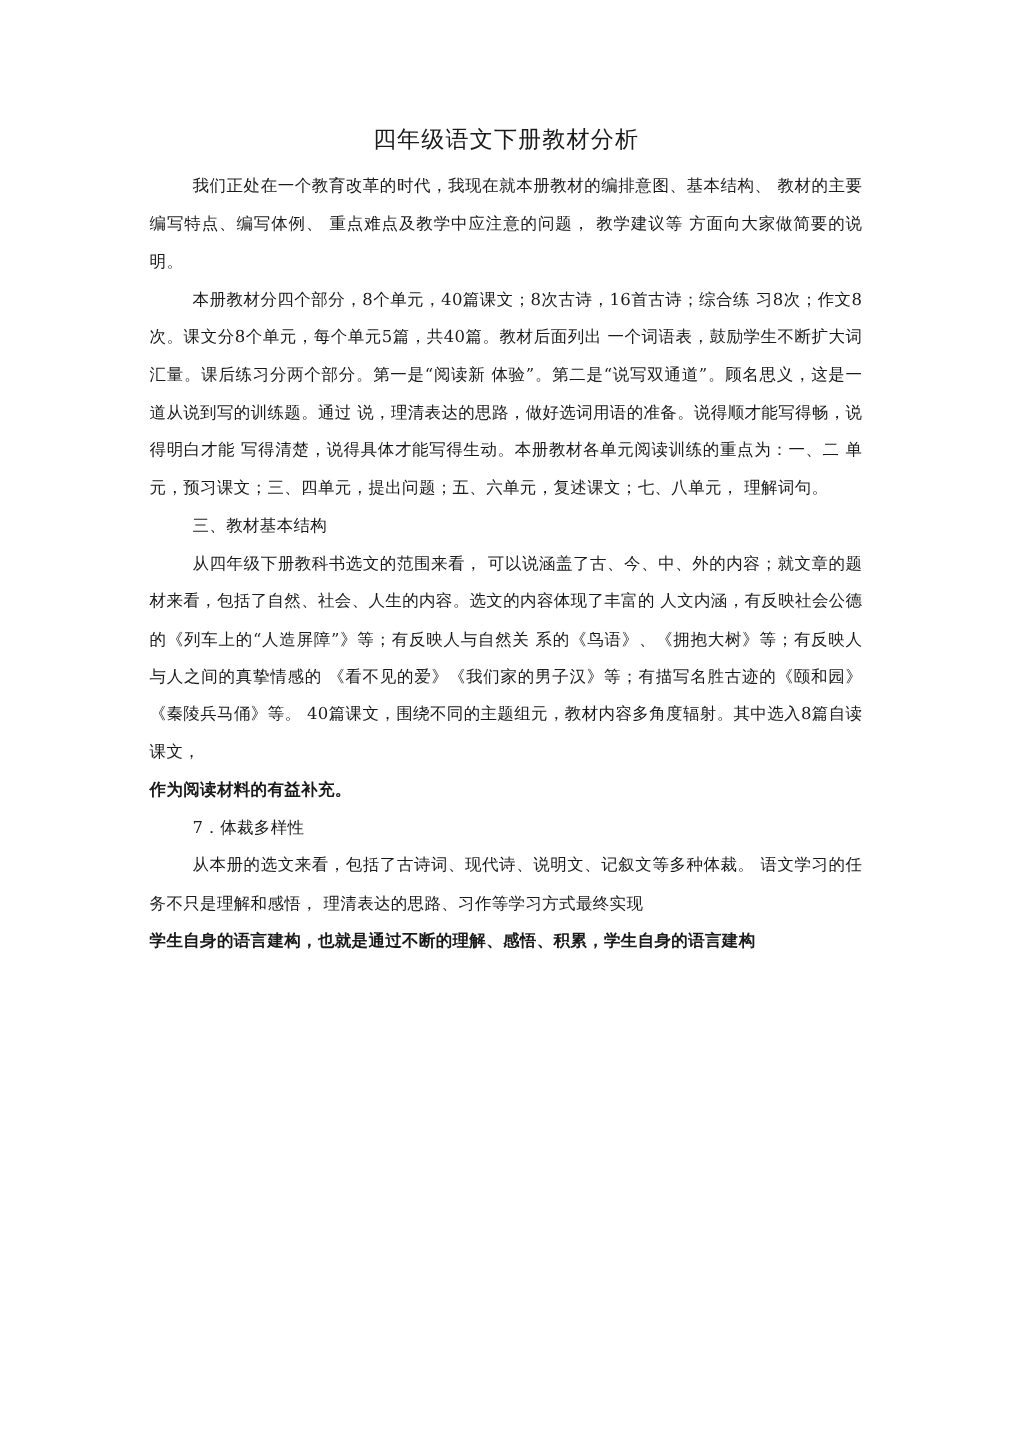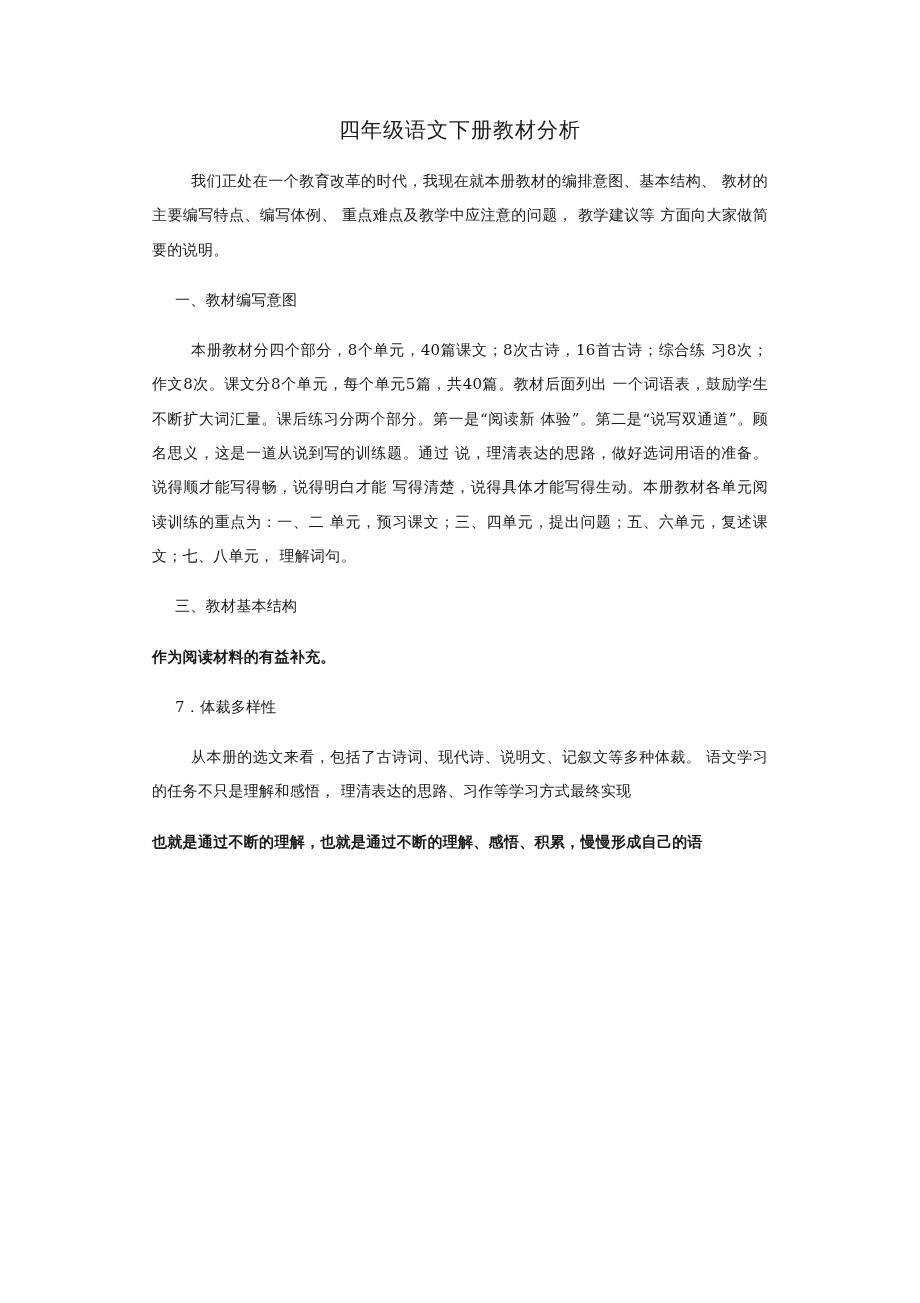--- a/index.html
+++ b/index.html
@@ -1,31 +1,31 @@
 <!DOCTYPE html>
 <html><head>
   <meta charset="utf-8">
   <style>
     html, body { margin: 0; padding: 0; background: #ffffff; }
     body { width: 920px; height: 1303px; position: relative; overflow: hidden;
            font-family: "DejaVu Serif", "Liberation Serif", serif; color: #1a1a1a; }
     .page { position: absolute; left: 136px; top: 112px; width: 648px; }
     .title { text-align: center; font-size: 21px; line-height: 36px; margin: 0 0 4px 0;
-             font-weight: normal; letter-spacing: 1px; }
-    .p { font-size: 15px; line-height: 34.3px; margin: 16px; text-indent: 2.6em;
+             font-weight: normal; letter-spacing: 1px; font-family: Liberation Mono, monospace; }
+    .p { font-size: 15px; line-height: 34.3px; margin: 0; text-indent: 2.6em;
          text-align: justify; letter-spacing: 0.3px; }
     .p.noindent { text-indent: 0; font-weight: bold; }
     .h { font-size: 15px; line-height: 34.3px; margin: 0; padding-left: 2.6em; letter-spacing: 0.3px; }
   </style>
 </head>
 <body>
 
 <div class="page">
   <h1 class="title">四年级语文下册教材分析</h1>
   <p class="p">我们正处在一个教育改革的时代，我现在就本册教材的编排意图、基本结构、 教材的主要编写特点、编写体例、 重点难点及教学中应注意的问题， 教学建议等 方面向大家做简要的说明。</p>
-  <p class="h">一、教材编写意图</p>
   <p class="p">本册教材分四个部分，8个单元，40篇课文；8次古诗，16首古诗；综合练 习8次；作文8次。课文分8个单元，每个单元5篇，共40篇。教材后面列出 一个词语表，鼓励学生不断扩大词汇量。课后练习分两个部分。第一是“阅读新 体验”。第二是“说写双通道”。顾名思义，这是一道从说到写的训练题。通过 说，理清表达的思路，做好选词用语的准备。说得顺才能写得畅，说得明白才能 写得清楚，说得具体才能写得生动。本册教材各单元阅读训练的重点为：一、二 单元，预习课文；三、四单元，提出问题；五、六单元，复述课文；七、八单元， 理解词句。</p>
   <p class="h">三、教材基本结构</p>
+  <p class="p">从四年级下册教科书选文的范围来看， 可以说涵盖了古、今、中、外的内容；就文章的题材来看，包括了自然、社会、人生的内容。选文的内容体现了丰富的 人文内涵，有反映社会公德的《列车上的“人造屏障”》等；有反映人与自然关 系的《鸟语》、《拥抱大树》等；有反映人与人之间的真挚情感的 《看不见的爱》《我们家的男子汉》等；有描写名胜古迹的《颐和园》《秦陵兵马俑》等。 40篇课文，围绕不同的主题组元，教材内容多角度辐射。其中选入8篇自读课文，</p>
   <p class="p noindent">作为阅读材料的有益补充。</p>
   <p class="h">7．体裁多样性</p>
   <p class="p">从本册的选文来看，包括了古诗词、现代诗、说明文、记叙文等多种体裁。 语文学习的任务不只是理解和感悟， 理清表达的思路、习作等学习方式最终实现</p>
-  <p class="p noindent">也就是通过不断的理解，也就是通过不断的理解、感悟、积累，慢慢形成自己的语</p>
+  <p class="p noindent">学生自身的语言建构，也就是通过不断的理解、感悟、积累，学生自身的语言建构</p>
 </div>
 
 </body></html>

